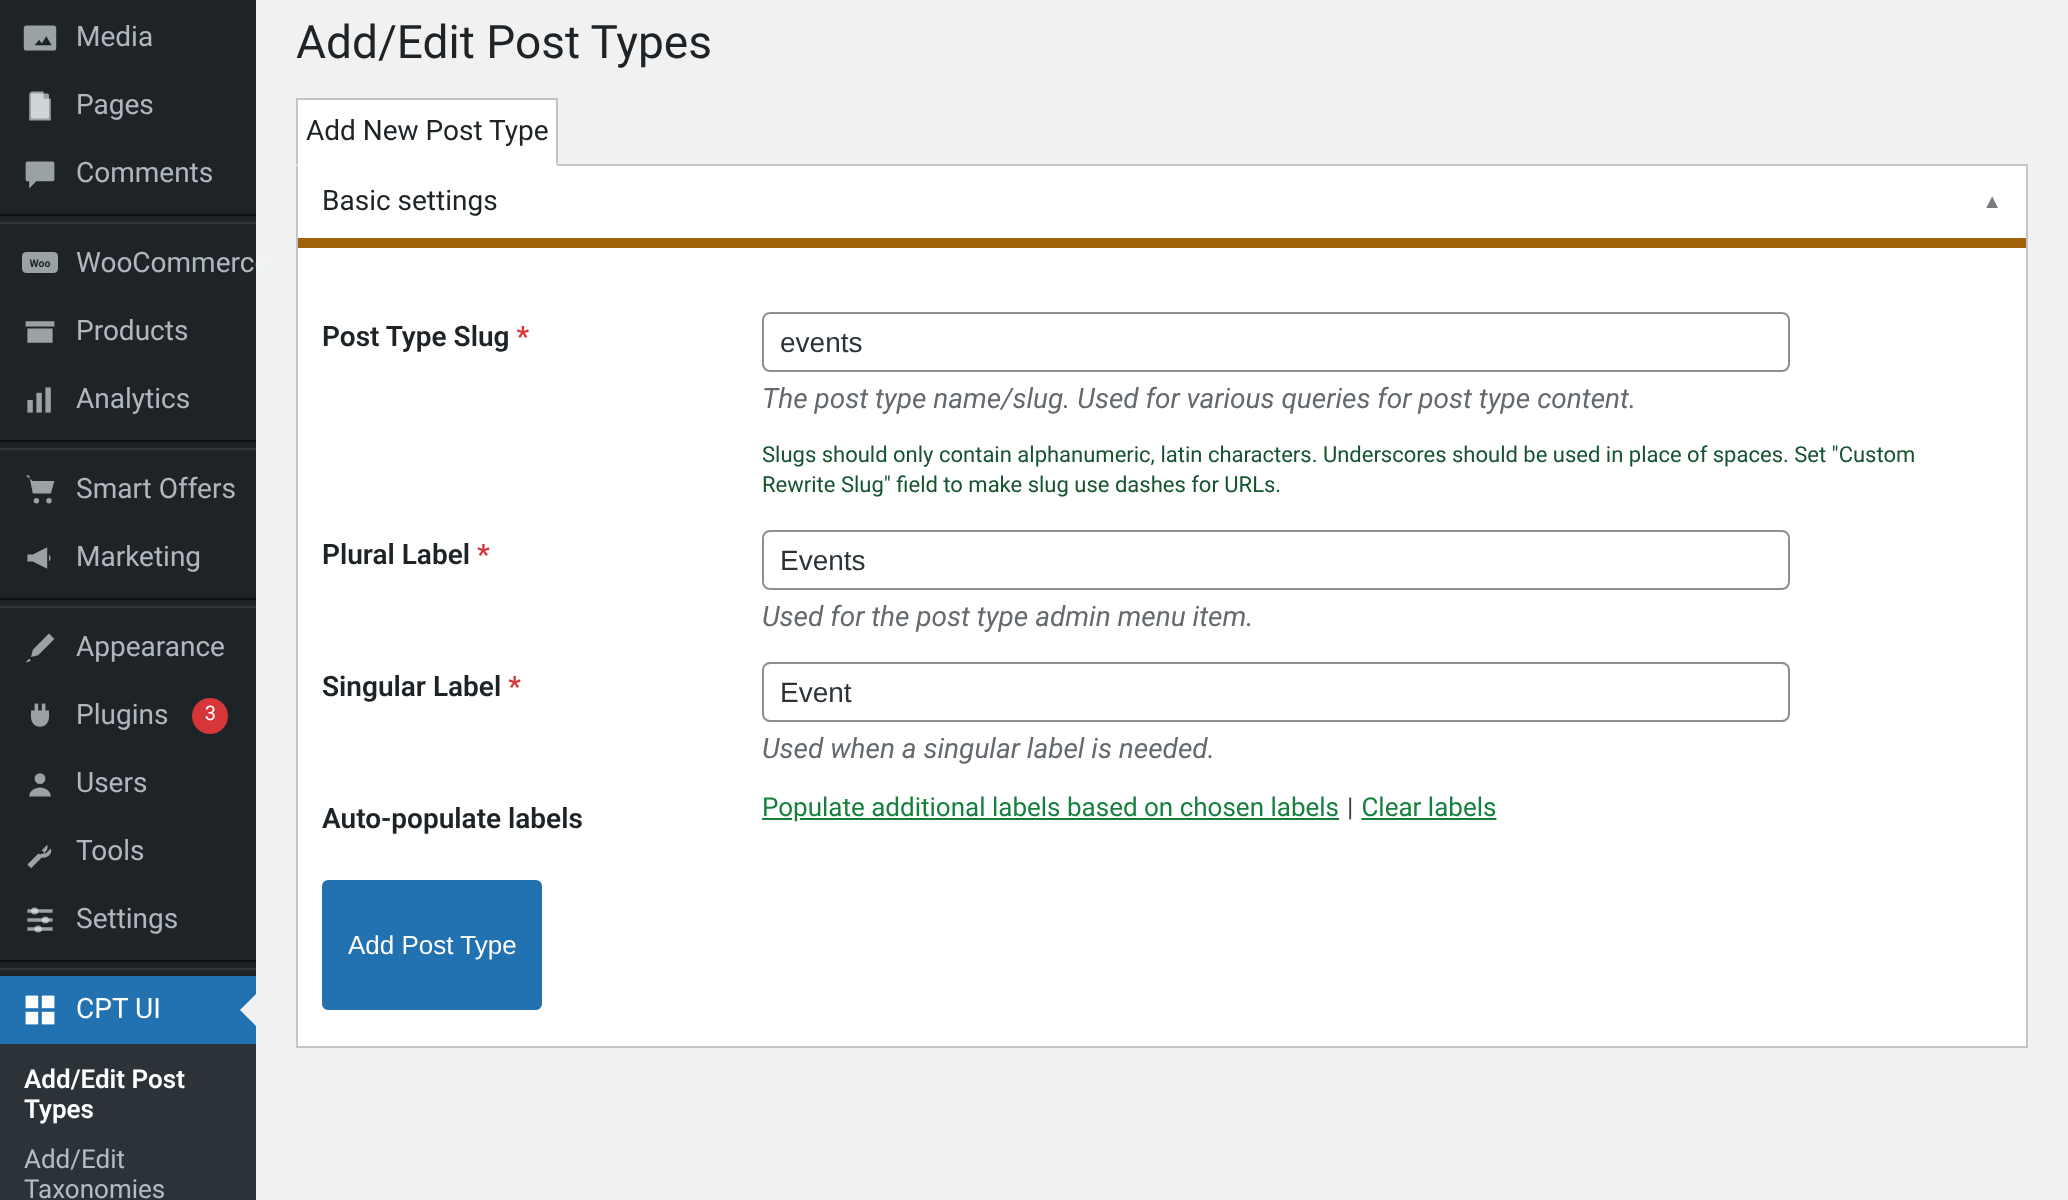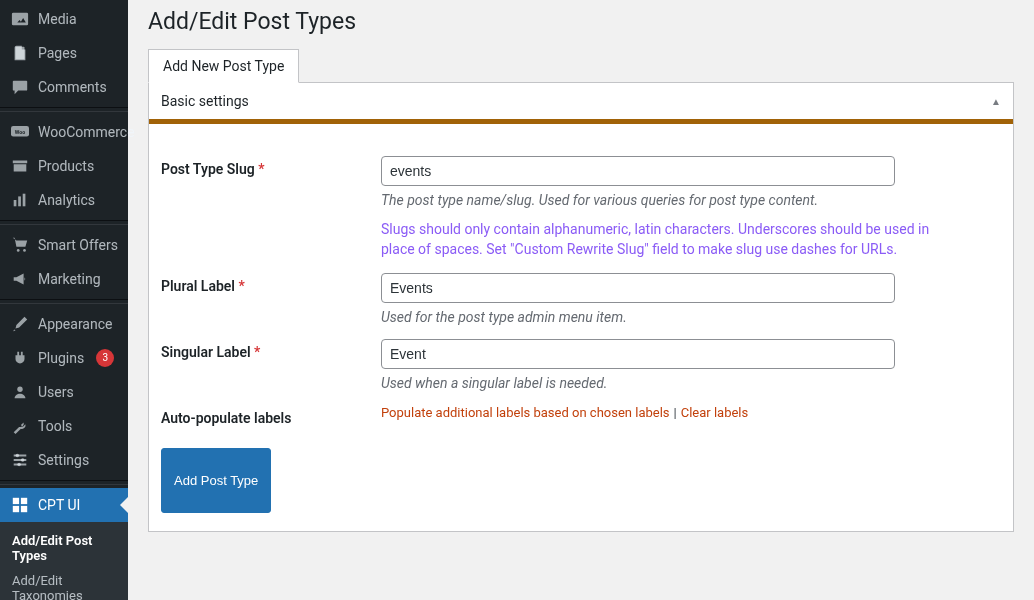--- a/index.html
+++ b/index.html
@@ -90,21 +90,21 @@
     margin: 8px 0 14px 0;
   }
 
   .tabs {
     border-bottom: 1px solid #c3c4c7;
     display: flex;
   }
   .tab {
     background: #f0f0f1;
     border: 1px solid #c3c4c7;
-    padding: 8px 14px;
+    padding: 8px 4px;
     margin-bottom: -1px;
     cursor: pointer;
     color: #50575e;
     font-size: 14px;
   }
   .tab.active {
     background: #fff;
     border-bottom-color: #fff;
     color: #1d2327;
   }
@@ -150,27 +150,27 @@
     color: #2c3338;
     height: 30px;
   }
   .hint {
     color: #646970;
     font-style: italic;
     font-size: 14px;
     margin-top: 6px;
   }
   .note {
-    color: #8b5cf6;
-    font-size: 14px;
+    color: #14532d;
+    font-size: 11px;
     margin-top: 12px;
     max-width: 580px;
     line-height: 1.4;
   }
-  .link { color: #c2410c; cursor: pointer; text-align: center; }
+  .link { color: #15803d; text-decoration: underline; cursor: pointer; text-align: center; }
   .link-sep { color: #3c434a; padding: 0 4px; }
 
   .btn-primary {
     background: #2271b1;
     color: #fff;
     border: 1px solid #2271b1;
     border-radius: 3px;
     padding: 24px 12px;
     font-size: 13px;
     cursor: pointer;

